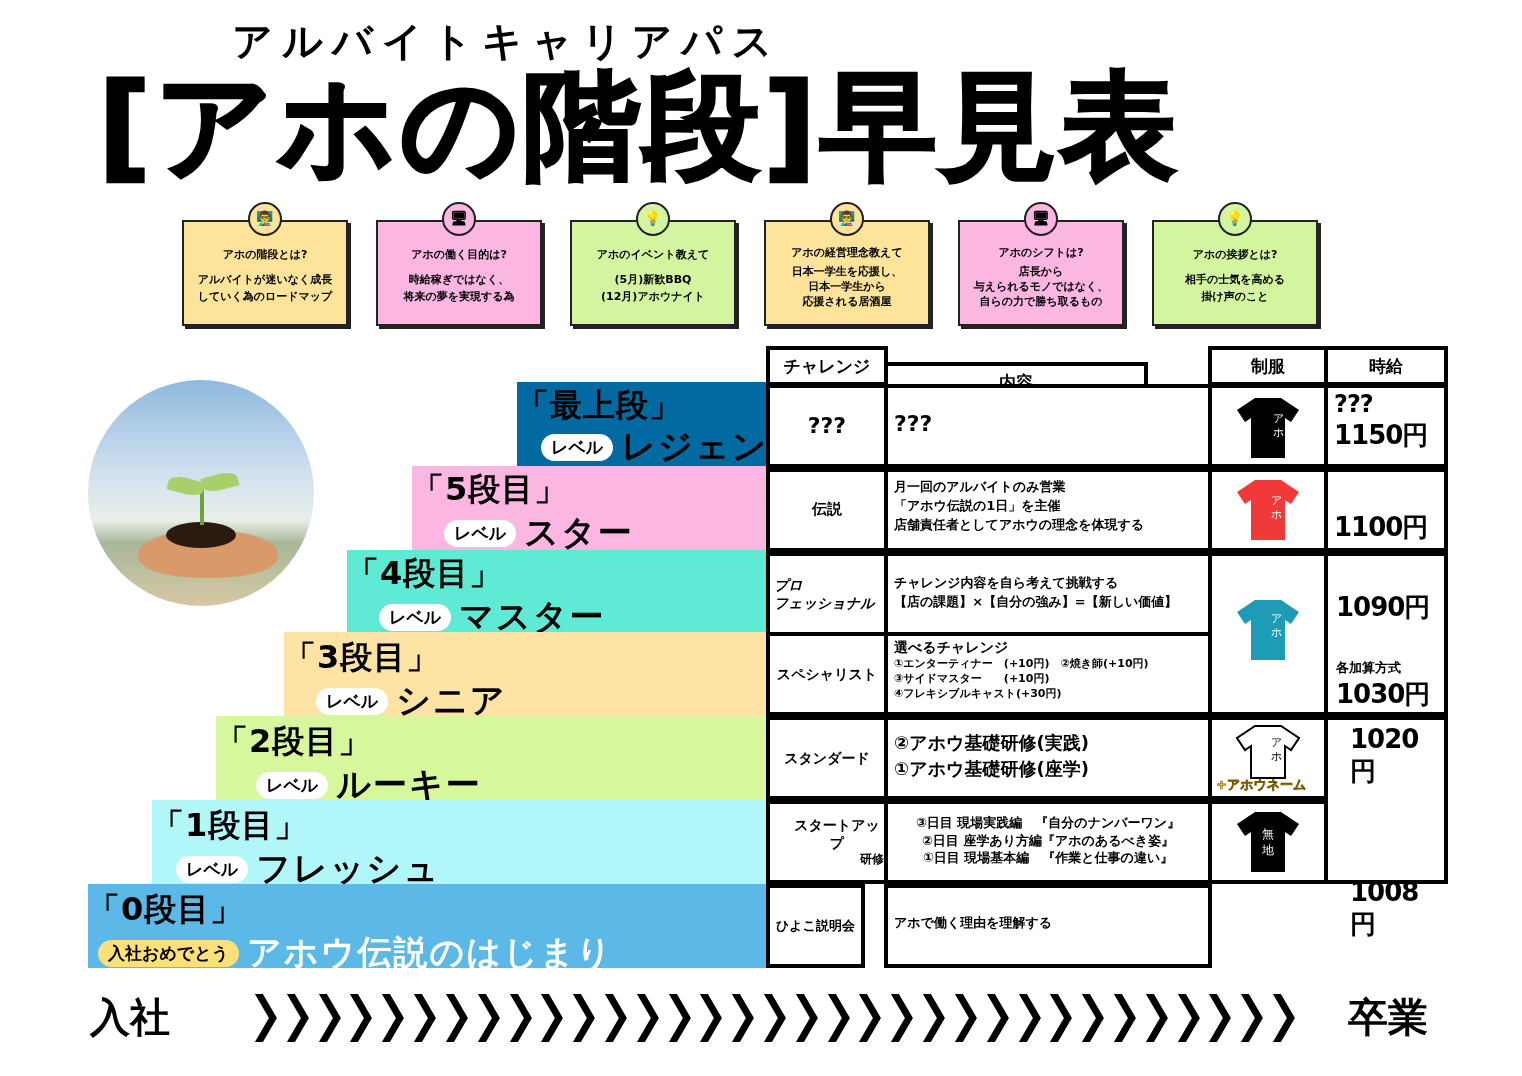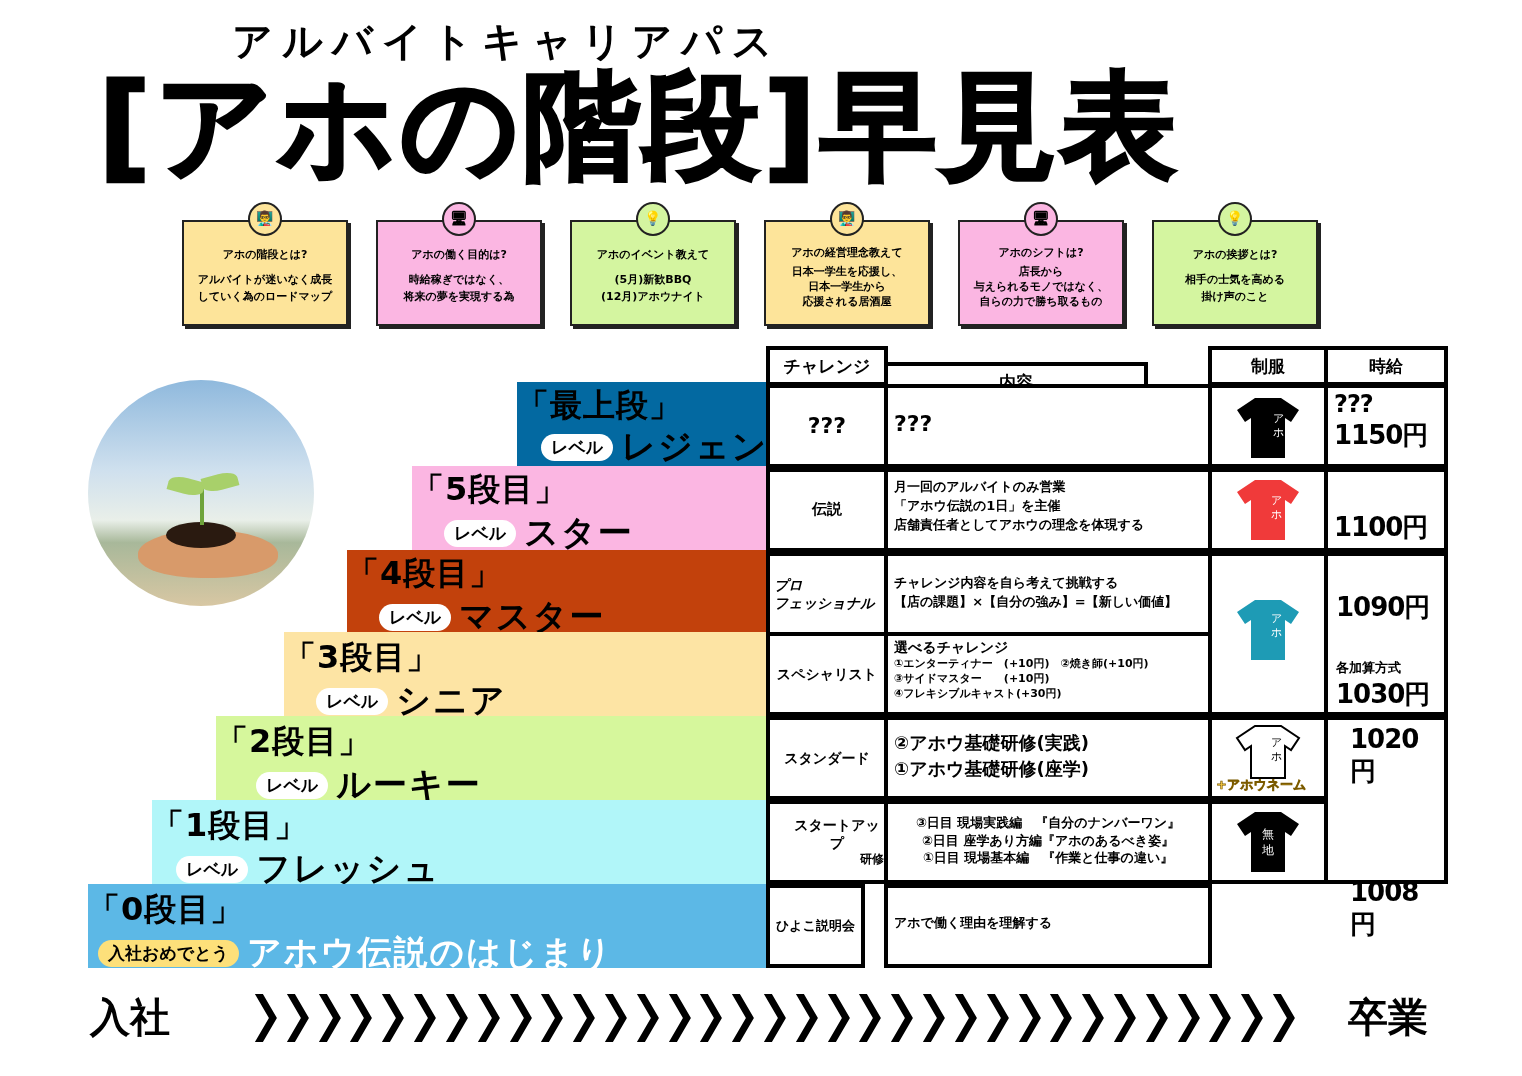--- a/index.html
+++ b/index.html
@@ -114,21 +114,21 @@
     <span class="name">レジェンド</span>
   </div>
 </div>
 <div class="step" style="left:412px; top:466px; height:84px; background:#fbb6e2;">
   <div class="lvl" style="left:0; top:2px;">「5段目」</div>
   <div class="name-row" style="left:32px; top:44px;">
     <span class="pill">レベル</span>
     <span class="name">スター</span>
   </div>
 </div>
-<div class="step" style="left:347px; top:550px; height:82px; background:#c2410c;">
+<div class="step" style="left:347px; top:550px; height:82px; background:#5eead4;">
   <div class="lvl" style="left:0; top:2px;">「4段目」</div>
   <div class="name-row" style="left:32px; top:44px;">
     <span class="pill">レベル</span>
     <span class="name">マスター</span>
   </div>
 </div>
 <div class="step" style="left:284px; top:632px; height:84px; background:#fde4a4;">
   <div class="lvl" style="left:0; top:4px;">「3段目」</div>
   <div class="name-row" style="left:32px; top:46px;">
     <span class="pill">レベル</span>

